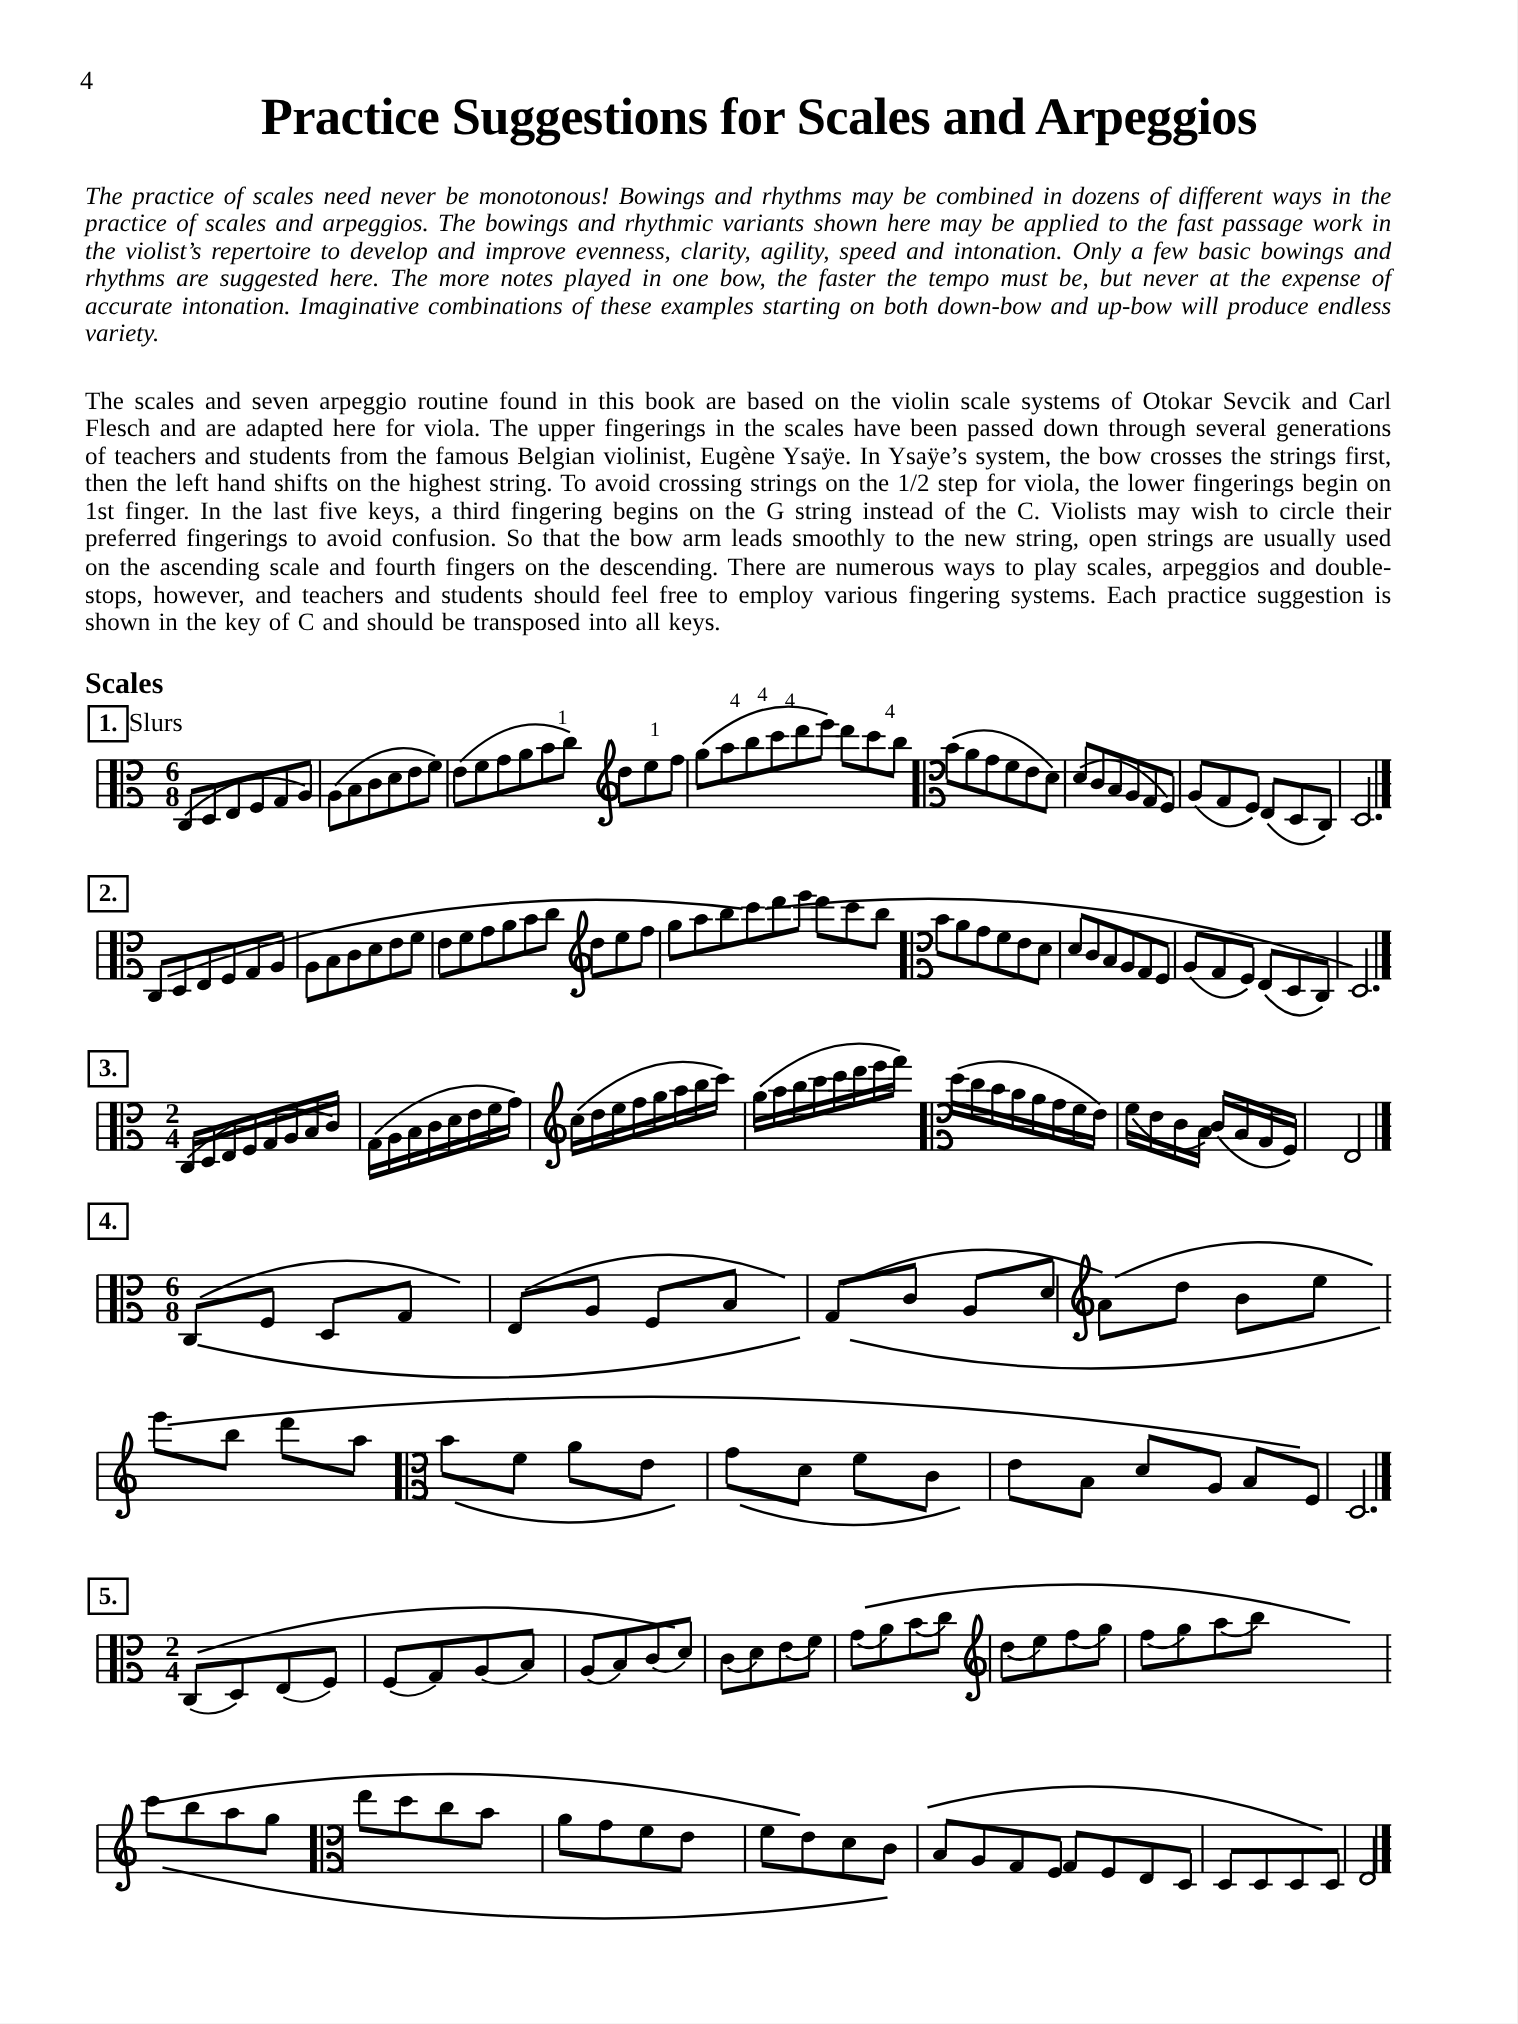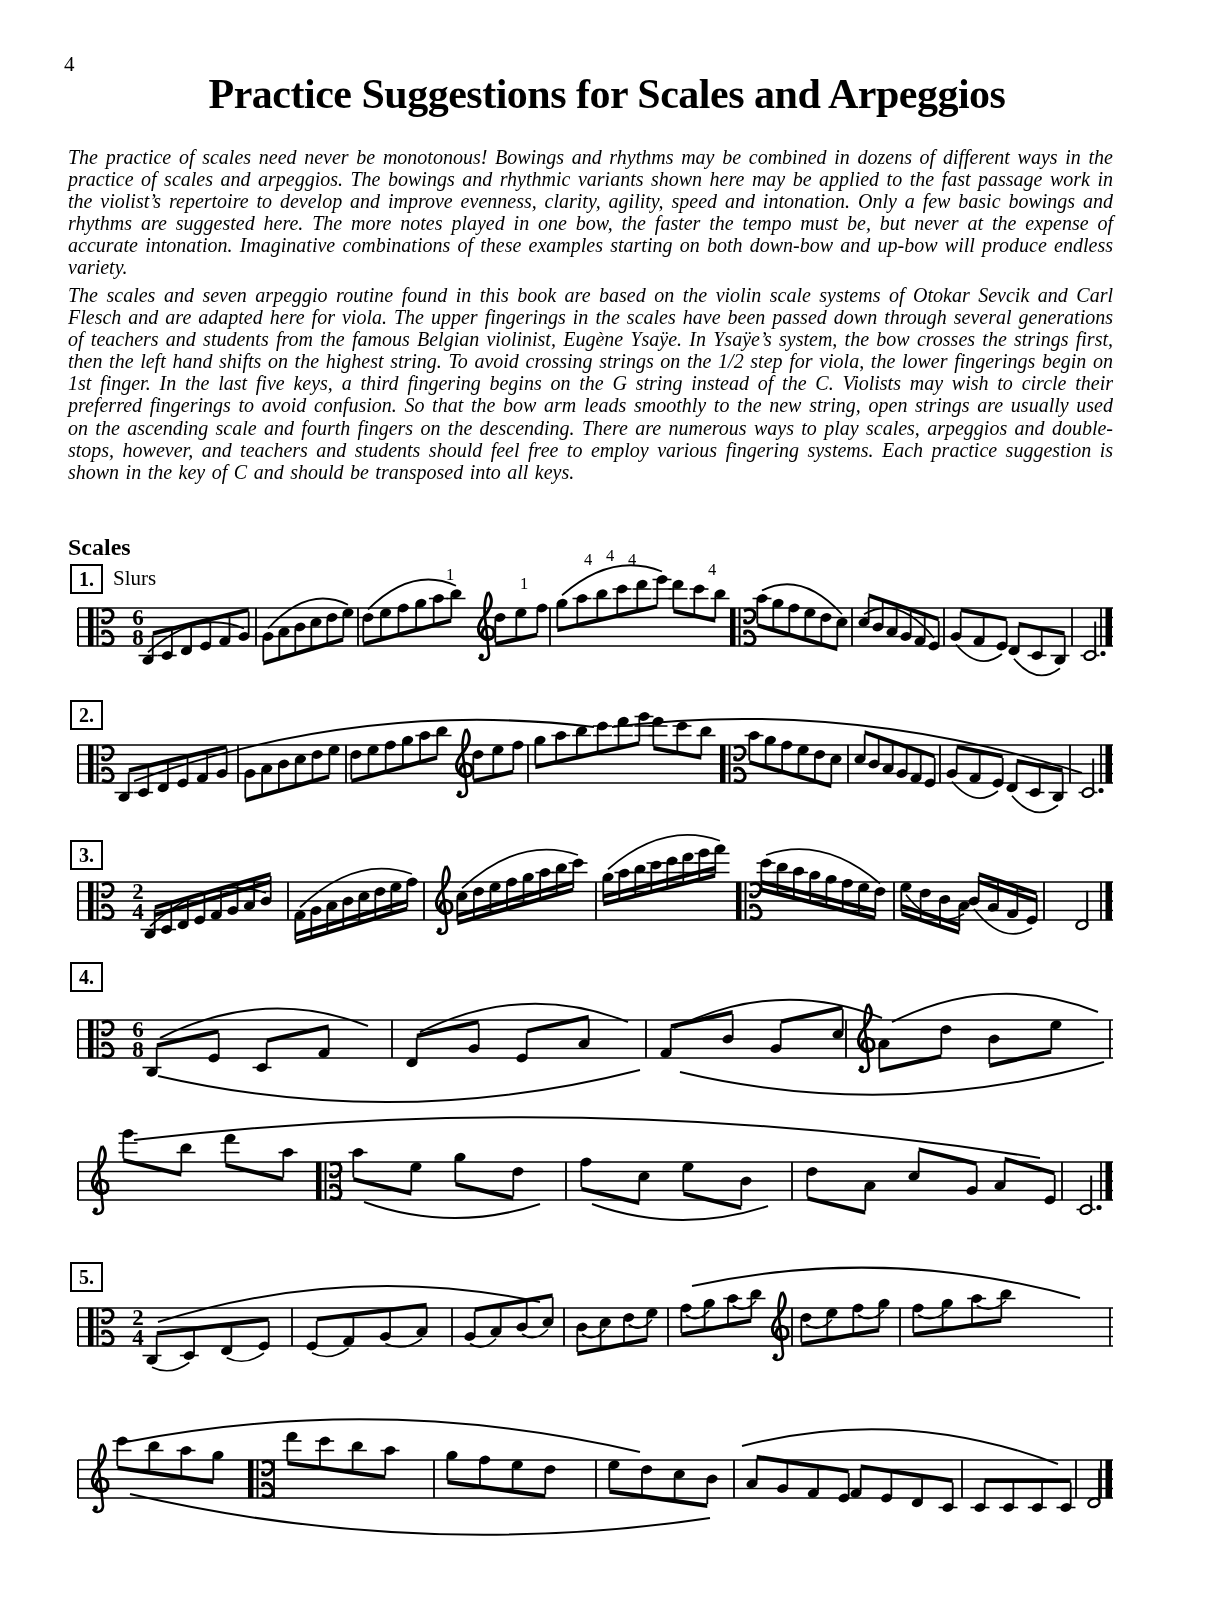--- a/index.html
+++ b/index.html
@@ -4,26 +4,26 @@
 <style>
   html,body{margin:0;padding:0;background:#e8e8e8;}
   .page{position:relative;width:1214px;height:1619px;background:#ffffff;
         font-family:"Liberation Serif", serif;color:#000;overflow:hidden;}
   .page-number{position:absolute;left:64px;top:52px;font-size:21px;}
   .title{position:absolute;left:0;top:70px;width:100%;margin:0;text-align:center;
          font-size:42px;font-weight:bold;letter-spacing:-0.5px;}
   .body{position:absolute;left:68px;width:1045px;margin:0;font-size:20px;
         line-height:22.1px;text-align:justify;word-spacing:1.5px;}
   .p1{top:146px;font-style:italic;}
-  .p2{top:284px;font-style:italic;}
+  .p2{top:310px;}
   .scales-heading{position:absolute;left:68px;top:534px;margin:0;font-size:24px;font-weight:bold;}
   .exnum{position:absolute;display:flex;align-items:flex-start;}
   .exbox{display:inline-block;border:2px solid #000;padding:0 7px;font-weight:bold;
          font-size:20px;line-height:26px;background:#fff;}
-  .exlabel{margin-left:10px;font-size:21px;line-height:28px;}
+  .exlabel{font-size:21px;line-height:28px;}
   .ex1{left:70px;top:564px;}
   .ex2{left:70px;top:700px;}
   .ex3{left:70px;top:840px;}
   .ex4{left:70px;top:962px;}
   .ex5{left:70px;top:1262px;}
   #music-svg{position:absolute;left:0;top:0;}
 </style>
 </head>
 <body>
 

